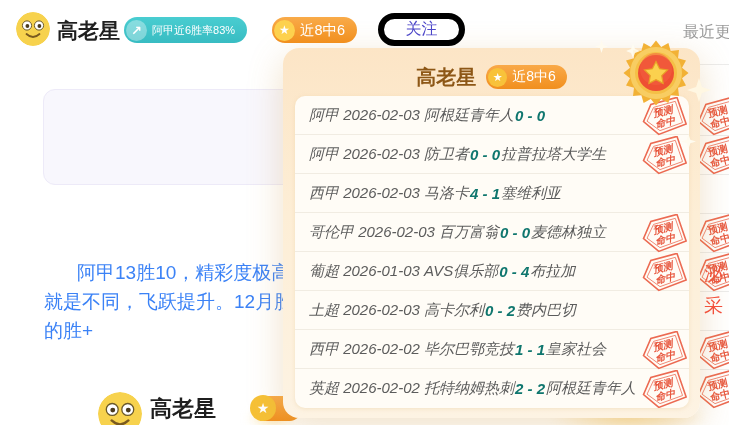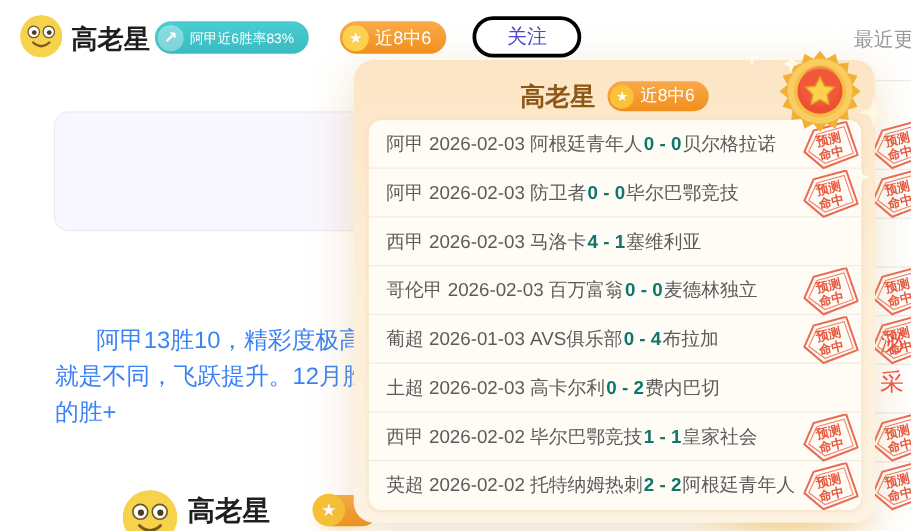--- a/index.html
+++ b/index.html
@@ -18,21 +18,21 @@
   .badge-teal .b-ic { width:21px; height:21px; border-radius:50%; background:rgba(255,255,255,.35);
     display:flex; align-items:center; justify-content:center; color:#fff; font-size:13px; font-weight:bold; margin-right:5px; }
   .badge-teal .b-tx { color:#fff; font-size:11px; }
   .badge-orange { position:absolute; height:26px; display:flex; align-items:center;
     background:linear-gradient(180deg,#f9ab49,#f18f1e); border-radius:13px; padding:0 12px 0 2px; }
   .badge-orange.top-pos { left:272px; top:17px; }
   .badge-orange .b-ic { width:21px; height:21px; border-radius:50%; background:#fdd14e;
     display:flex; align-items:center; justify-content:center; color:#fff; font-size:12px; margin-right:5px; }
   .badge-orange .b-tx { color:#fff; font-size:14.5px; }
   .follow-btn { position:absolute; left:378px; top:13px; width:87px; height:33px; border-radius:17px;
-    border:3px solid #000000; background:#fff; color:#4c46c8; font-size:16px; display:flex;
+    border:6px solid #000000; background:#fff; color:#4c46c8; font-size:16px; display:flex;
     align-items:center; justify-content:center; cursor:pointer; }
   .recent { position:absolute; left:683px; top:22px; color:#9a9a9a; font-size:16px; white-space:nowrap; }
 
   
   .lavender-box { position:absolute; left:43px; top:89px; width:600px; height:96px; border-radius:12px;
     background:#f8f7fd; border:1px solid #edeaf8; z-index:1; }
   .red-line { position:absolute; color:#3b82f6; font-size:19px; line-height:24px; white-space:nowrap; z-index:1; }
   .red-frag { position:absolute; color:#f64b3a; font-size:19px; width:20px; overflow:hidden; z-index:1; }
   #bg-strip { position:absolute; left:0; top:0; width:729px; height:425px; z-index:2; }
   .strip-div { position:absolute; left:700px; width:29px; height:1px; background:#ececec; }
@@ -53,21 +53,21 @@
     background:linear-gradient(180deg,#f9a948,#f18f1e); border-radius:12px; padding:0 11px 0 2px; }
   .popup-badge .b-ic { width:19px; height:19px; border-radius:50%; background:#f8c23a;
     display:flex; align-items:center; justify-content:center; color:#fff; font-size:11px; margin-right:5px; }
   .popup-badge .b-tx { color:#fff; font-size:14px; }
   .medal { position:absolute; left:338px; top:-12px; width:70px; height:70px; z-index:12; }
   .sparkle { position:absolute; z-index:12; }
 
   .pred-list { position:absolute; left:12px; top:48px; width:394px; height:312px; border-radius:10px;
     background:#fffcf6; box-shadow:0 1px 4px rgba(225,195,140,.35); overflow:hidden; }
   .row { position:relative; height:39px; display:flex; align-items:center; padding:0 14px;
-    border-bottom:1px solid #f1ece2; font-size:15px; color:#5c5c5c; cursor:pointer; }
+    border-bottom:1px solid #f1ece2; font-size:15px; color:#5c5c5c; cursor:pointer;font-style:italic; }
   .row:last-child { border-bottom:none; }
   .row .score { color:#0f766e; font-weight:bold; margin:0 1px; }
   .row .stamp { right:2px; top:1px; }
 </style>
 </head>
 <body>
 
 <div id="screen">
 
   <div class="lavender-box"></div>
@@ -202,34 +202,33 @@
       <path d="M10 0 L12.4 7.6 L20 10 L12.4 12.4 L10 20 L7.6 12.4 L0 10 L7.6 7.6 Z" fill="#fffbef"></path>
     </svg>
     <svg class="sparkle" style="left:312px; top:-8px; width:13px; height:13px;" viewBox="0 0 20 20">
       <path d="M10 0 L12.4 7.6 L20 10 L12.4 12.4 L10 20 L7.6 12.4 L0 10 L7.6 7.6 Z" fill="#fffbef"></path>
     </svg>
 
     <div class="pred-list">
         <div class="row">
           <span>阿甲 2026-02-03 阿根廷青年人</span>
           <span class="score">0 - 0</span>
-          <span>贝尔格拉诺</span>
           <span class="stamp"><svg width="48" height="40" viewBox="0 0 48 40">
               <g transform="rotate(-13 24 20)">
                 <polygon points="4,20 15,5 42,4 45,32 16,36" fill="none" stroke="#ec6a52" stroke-width="1.6"></polygon>
                 <polygon points="7.5,20.5 17,8.5 39.5,7.5 41.8,29.8 18,32.6" fill="none" stroke="#ef8572" stroke-width="0.9"></polygon>
                 <text x="25" y="18" font-size="10" font-weight="bold" fill="#e8573e" text-anchor="middle">预测</text>
                 <text x="25" y="29" font-size="10" font-weight="bold" fill="#e8573e" text-anchor="middle">命中</text>
               </g>
             </svg></span>
         </div>
         <div class="row">
           <span>阿甲 2026-02-03 防卫者</span>
           <span class="score">0 - 0</span>
-          <span>毕尔巴鄂竞技</span>
+          <span>拉普拉塔大学生</span>
           <span class="stamp"><svg width="48" height="40" viewBox="0 0 48 40">
               <g transform="rotate(-13 24 20)">
                 <polygon points="4,20 15,5 42,4 45,32 16,36" fill="none" stroke="#ec6a52" stroke-width="1.6"></polygon>
                 <polygon points="7.5,20.5 17,8.5 39.5,7.5 41.8,29.8 18,32.6" fill="none" stroke="#ef8572" stroke-width="0.9"></polygon>
                 <text x="25" y="18" font-size="10" font-weight="bold" fill="#e8573e" text-anchor="middle">预测</text>
                 <text x="25" y="29" font-size="10" font-weight="bold" fill="#e8573e" text-anchor="middle">命中</text>
               </g>
             </svg></span>
         </div>
         <div class="row">

